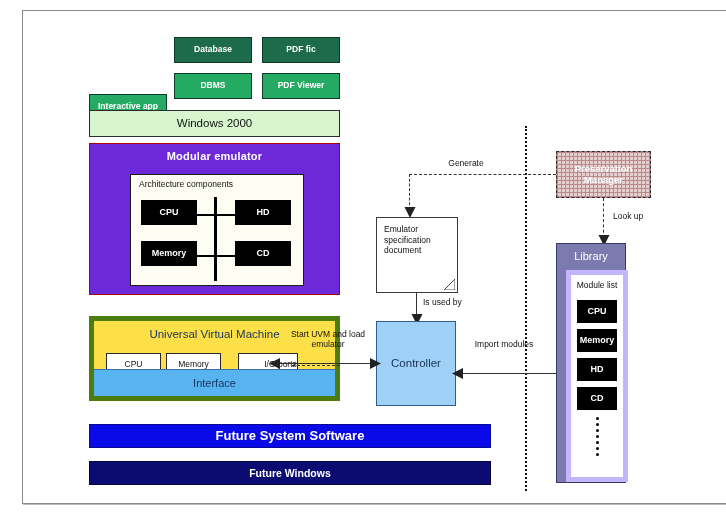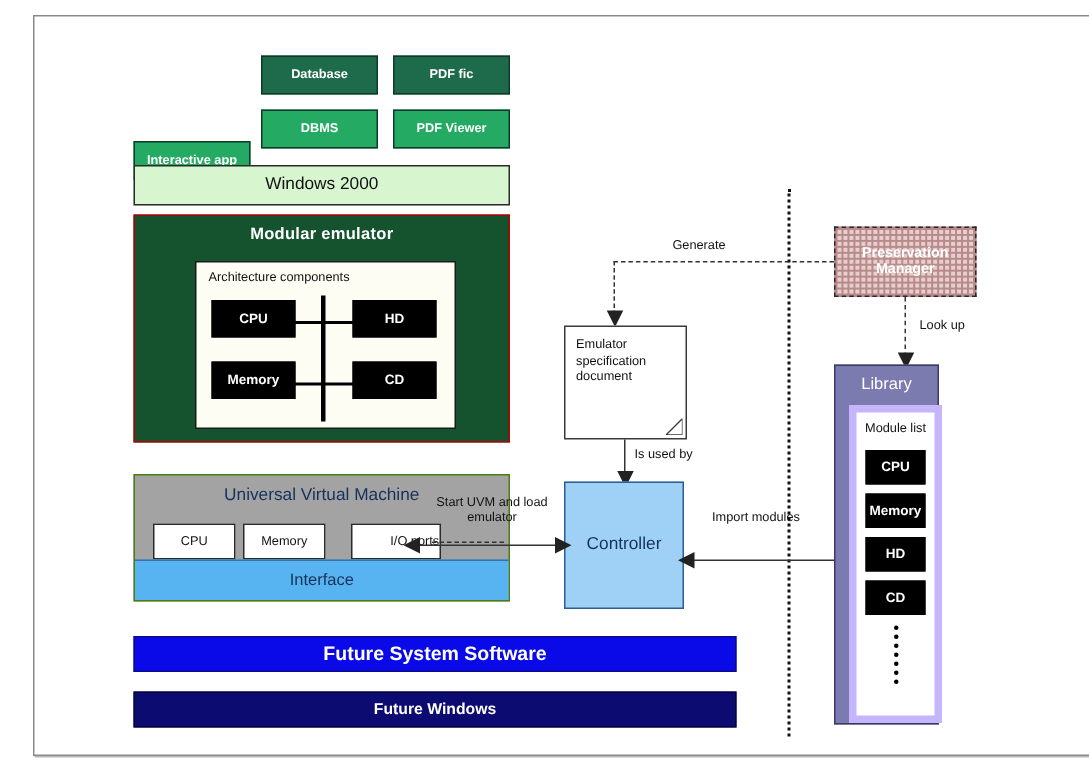--- a/index.html
+++ b/index.html
@@ -12,30 +12,30 @@
 
   .box{position:absolute;box-sizing:border-box;display:flex;align-items:center;
        justify-content:center;text-align:center;line-height:1.15;}
 
   
   .app-dark{background:#1d6b4a;color:#ffffff;border:1px solid #0d3b28;font-size:8.5px;font-weight:bold;}
   .app-mid{background:#24aa63;color:#ffffff;border:1px solid #0d3b28;font-size:8.5px;font-weight:bold;}
   .os-box{background:#d7f5cf;color:#111111;border:1px solid #2a2a2a;font-size:11.5px;}
 
   
-  .emu-outer{background:#14532d;border:1px solid #b00000;padding-left:44px;}
+  .emu-outer{background:#6d28d9;border:1px solid #b00000;padding-left:44px;}
   .emu-title{position:absolute;left:0;right:0;top:6px;text-align:center;color:#ffffff;
              font-size:11px;font-weight:bold;letter-spacing:.2px;}
   .emu-inner{position:absolute;background:#fdfdf4;border:1px solid #1a1a1a;}
   .arch-label{position:absolute;left:8px;top:5px;font-size:8.5px;color:#111111;}
   .blk{background:#000000;color:#ffffff;font-size:9px;font-weight:bold;border:1px solid #000000;}
   .busline{position:absolute;background:#000000;}
 
   
-  .uvm-outer{background:#a3a3a3;border:1px solid #4d7c0f;}
+  .uvm-outer{background:#fde047;border:5px solid #4d7c0f;}
   .uvm-title{position:absolute;left:0;right:0;top:7px;text-align:center;color:#16325c;font-size:11.5px;}
   .uvm-sub{background:#ffffff;border:1px solid #2a2a2a;color:#111111;font-size:8.5px;}
   .iface{position:absolute;background:#58b4f0;border-top:1px solid #3b6fa5;color:#16325c;
          font-size:11px;display:flex;align-items:center;justify-content:center;}
   .dashline{position:absolute;border-top:1px dashed #333333;}
 
   .fss{background:#0a0ae8;color:#ffffff;border:1px solid #0a0a90;font-size:13px;font-weight:bold;}
   .fhw{background:#0b0b72;color:#ffffff;border:1px solid #05053c;font-size:10.5px;font-weight:bold;}
 
   

